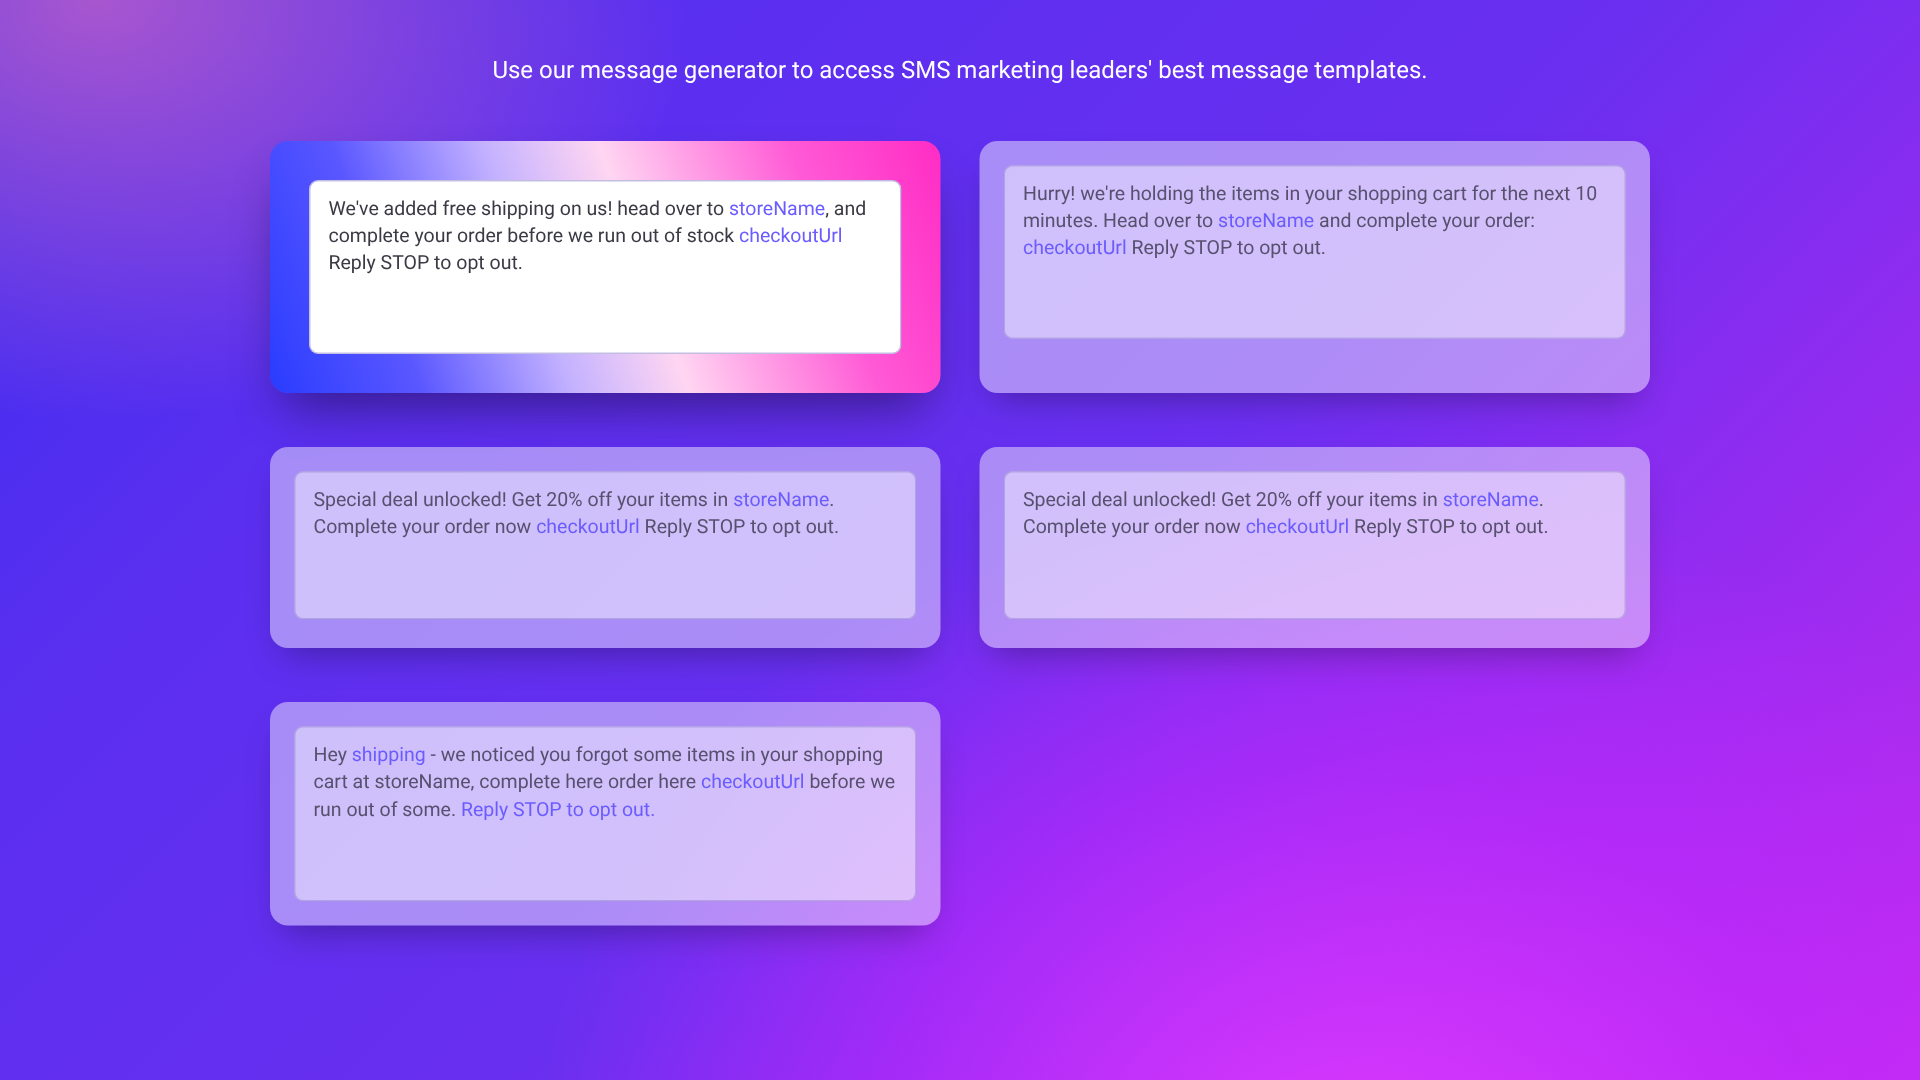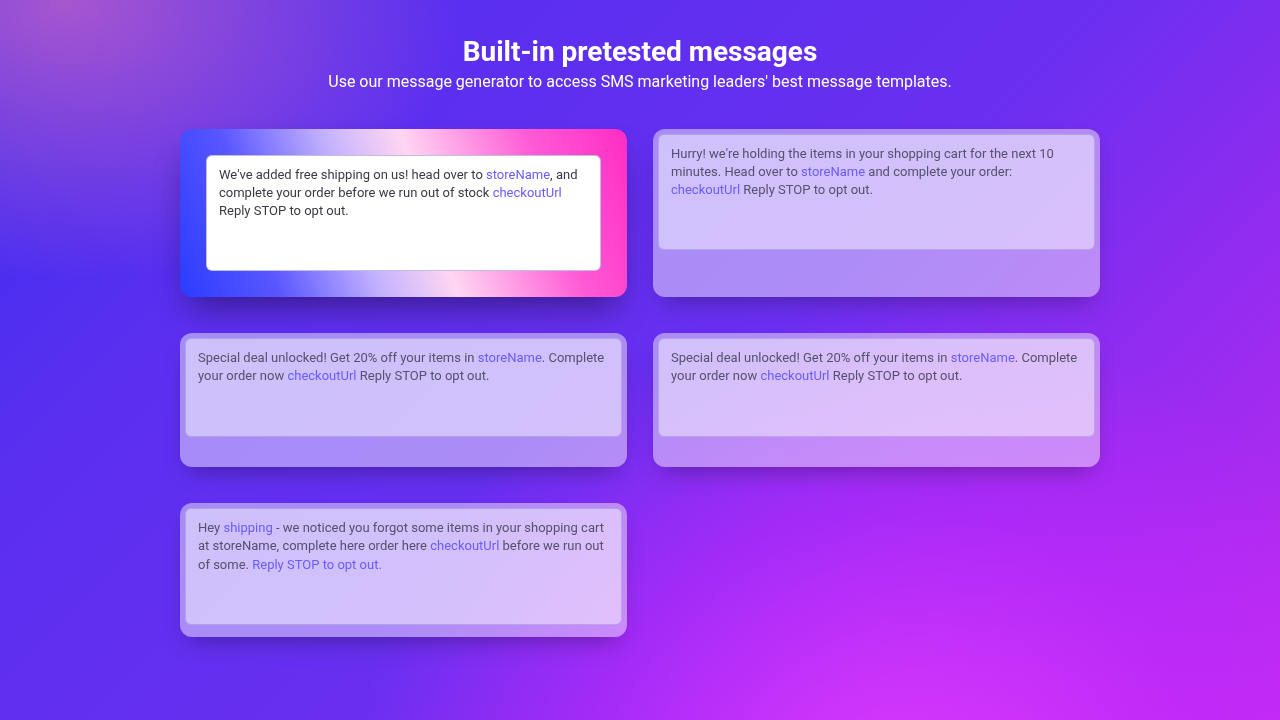--- a/index.html
+++ b/index.html
@@ -28,21 +28,21 @@
     gap: 36px 26px;
     justify-content: center;
     padding: 0 0 30px 0;
   }
 
   .card {
     position: relative;
     border-radius: 12px;
     background: rgba(255,255,255,0.45);
     box-shadow: 0 12px 24px -10px rgba(0,0,0,0.35);
-    padding: 5px;
+    padding: 16px;
     min-height: 134px;
   }
   .card[data-selected="true"] {
     padding: 26px;
     background: linear-gradient(70deg, #2a3cff 0%, #5a57ff 20%, #c4b2ff 40%, #ffd6f2 55%, #ff5ad6 80%, #ff2cc4 100%);
     box-shadow: 0 18px 34px -10px rgba(0,0,0,0.45);
   }
 
   .msg {
     border: 1px solid rgba(120,110,190,0.45);
@@ -58,21 +58,20 @@
     border-color: rgba(120,110,190,0.35);
     color: #57506e;
   }
 
   .msg .var { color: #6a5cff; }
 </style>
 </head>
 <body>
 
 <div class="hdr">
-  <div class="title">Built-in pretested messages</div>
   <div class="subtitle">Use our message generator to access SMS marketing leaders' best message templates.</div>
 </div>
 
 <div class="grid" id="grid">
     <div class="card" data-selected="true">
       <div class="msg"><span>We've added free shipping on us! head over to </span><span class="var">storeName</span><span>, and complete your order before we run out of stock </span><span class="var">checkoutUrl</span><span> Reply STOP to opt out.</span></div>
     </div>
     <div class="card">
       <div class="msg"><span>Hurry! we're holding the items in your shopping cart for the next 10 minutes. Head over to </span><span class="var">storeName</span><span> and complete your order: </span><span class="var">checkoutUrl</span><span> Reply STOP to opt out.</span></div>
     </div>

